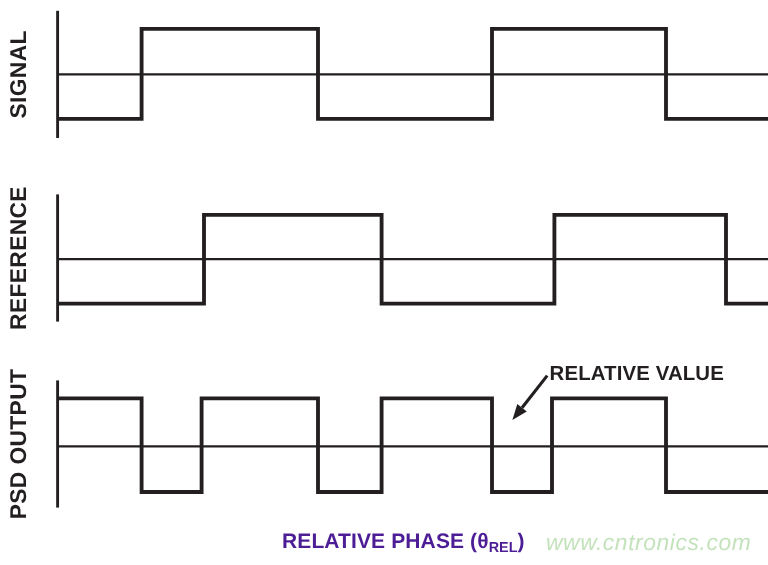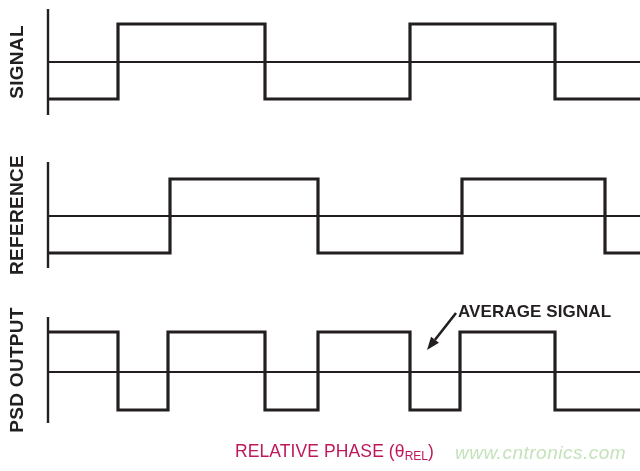--- a/index.html
+++ b/index.html
@@ -14,22 +14,22 @@
     white-space:nowrap;
   }
   .vlabel-signal{top:62px;}
   .vlabel-reference{top:215px;}
   .vlabel-psd{top:370px;}
   .avg-label{
     position:absolute;left:458px;top:302px;font-weight:700;font-size:17px;
     letter-spacing:0.1px;color:#231f20;white-space:nowrap;
   }
   .xaxis-label{
-    position:absolute;left:235px;top:441px;font-weight:400;font-size:17.5px;
-    color:#be185d;white-space:nowrap;letter-spacing:0.1px;
+    position:absolute;left:235px;top:441px;font-weight:700;font-size:17.5px;
+    color:#4c1d95;white-space:nowrap;letter-spacing:0.1px;
   }
   .xaxis-label .sub{
     font-size:12px;position:relative;top:3px;letter-spacing:0;
   }
   .watermark{
     position:absolute;left:455px;top:442px;font-weight:400;font-size:19px;
     letter-spacing:0.5px;white-space:nowrap;font-style:italic;
   }
 </style>
 </head>
@@ -50,21 +50,21 @@
       <line x1="456" y1="313" x2="435.0194616219471" y2="339.76827310303304" stroke="#231f20" stroke-width="2.6"></line>
       <polygon points="427,350 431.08418204619056,336.68386478689956 438.9547411977036,342.8526814191665" fill="#231f20"></polygon>
     </svg>
 
   <div class="vlabel vlabel-signal">SIGNAL</div>
 
   <div class="vlabel vlabel-reference">REFERENCE</div>
 
   <div class="vlabel vlabel-psd">PSD OUTPUT</div>
 
-  <div class="avg-label">AVERAGE SIGNAL</div>
+  <div class="avg-label">RELATIVE VALUE</div>
 
   <div class="xaxis-label">
     <span>RELATIVE PHASE (</span><span>θ</span><span class="sub">REL</span><span>)</span>
   </div>
 
   <div class="watermark" style="color: rgb(196, 226, 187);">www.cntronics.com</div>
 
 </div>
 
 </body></html>

